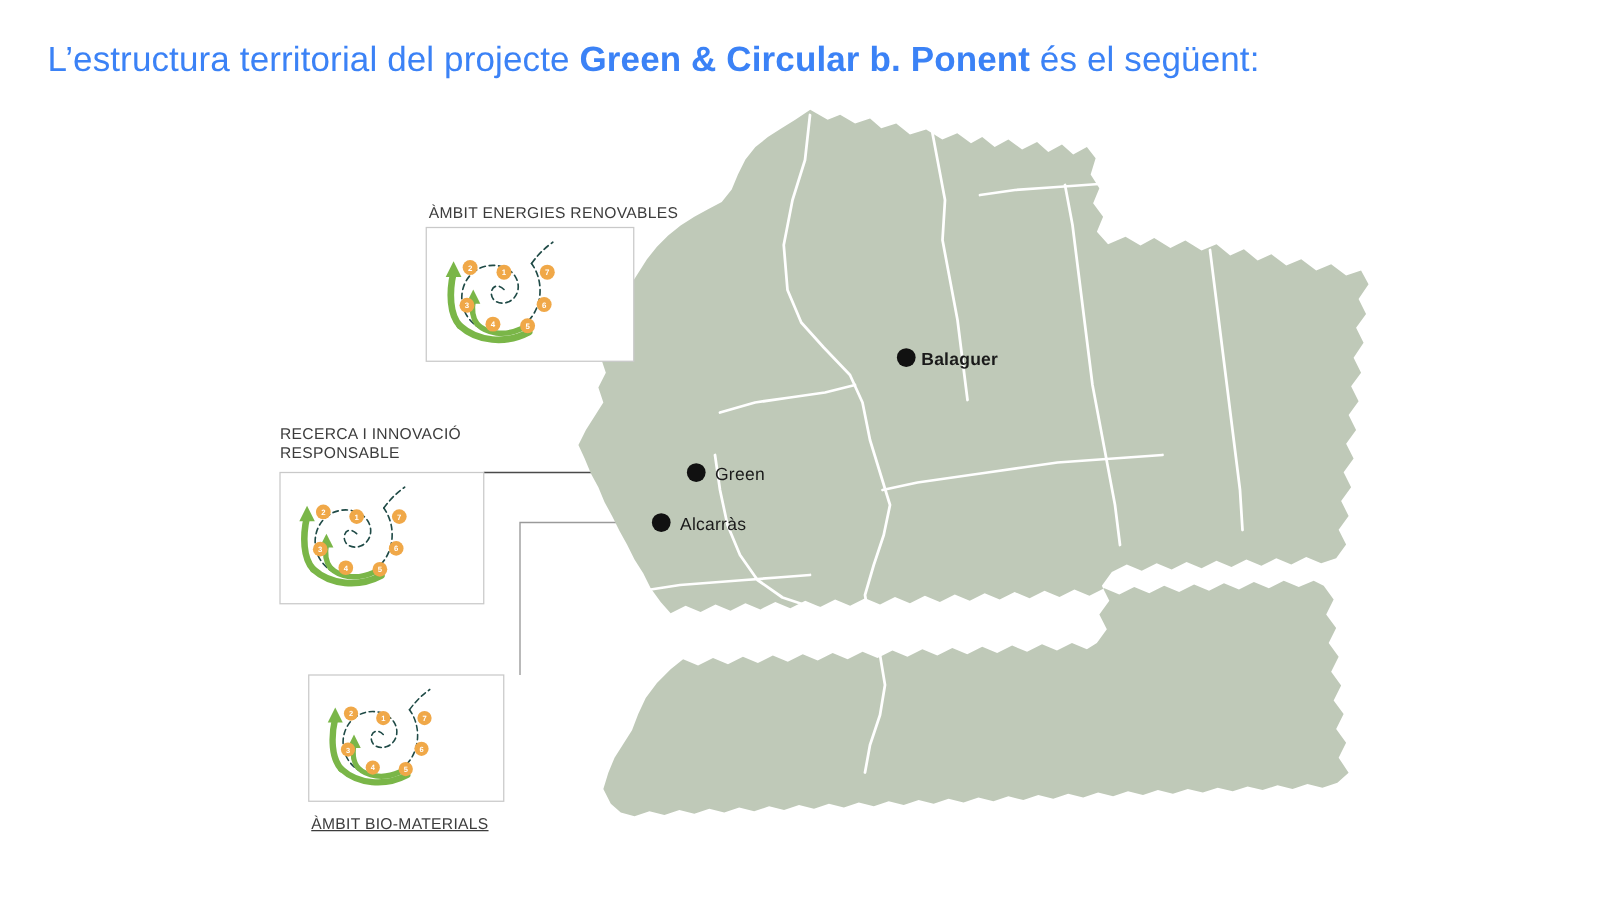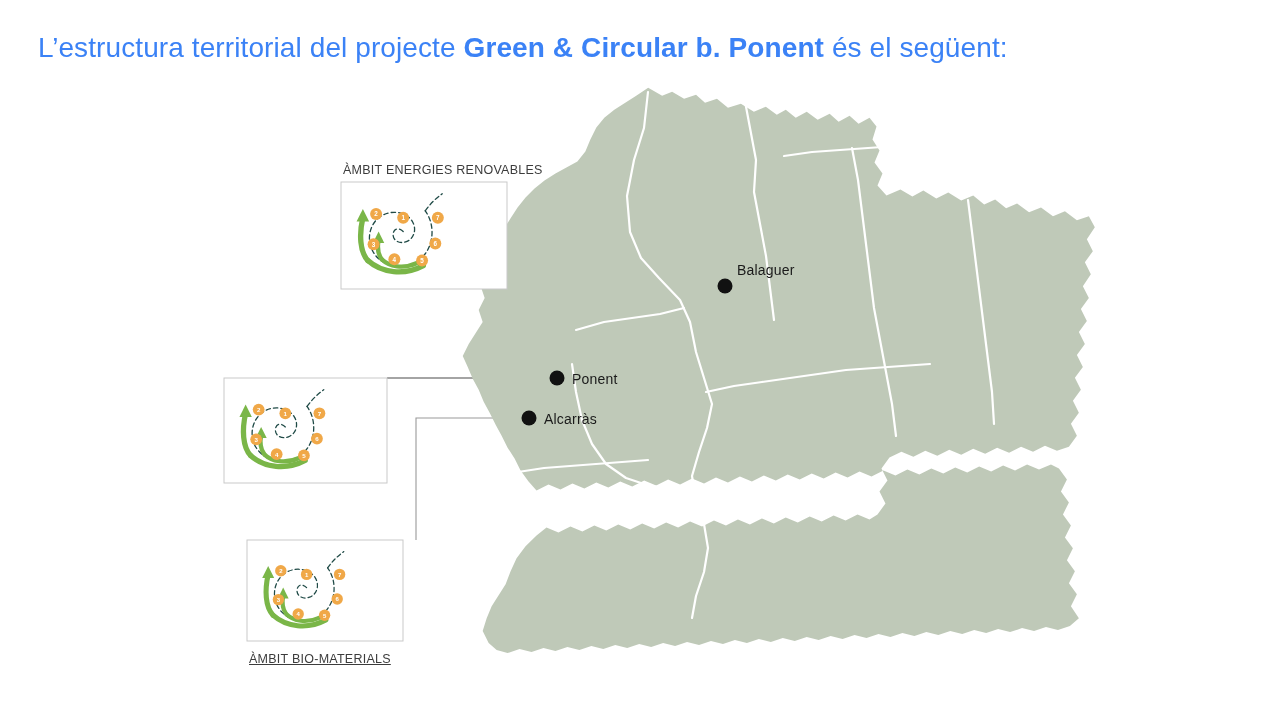--- a/index.html
+++ b/index.html
@@ -65,21 +65,21 @@
   #caption-biomat   { left: 205px; top: 652px; text-decoration: underline; }
 
   
   .city-label {
     position: absolute;
     font-size: 14px;
     color: #1a1a1a;
     letter-spacing: 0.2px;
     white-space: nowrap;
   }
-  #city-label-balaguer { left: 693px; top: 262px; }
+  #city-label-balaguer { left: 693px; top: 279px; font-weight: bold; }
   #city-label-lleida   { left: 528px; top: 371px; }
   #city-label-alcarras { left: 500px; top: 411px; text-align: center; }
 </style>
 </head>
 <body>
 
 <div id="slide-title">
   <span>L’estructura territorial del projecte </span><span class="t-strong">Green &amp; Circular b. Ponent</span><span> és el següent:</span>
 </div>
 
@@ -248,22 +248,24 @@
 
     <g>
       <rect x="203" y="540" width="156" height="101" fill="#ffffff" stroke="#c9c9c9" stroke-width="1"></rect>
       <use href="#spiral-diagram" transform="translate(211,548) scale(0.60)"></use>
     </g>
 
   </svg>
 
   <div class="panel-caption" id="caption-energies">ÀMBIT ENERGIES RENOVABLES</div>
 
+  <div class="panel-caption" id="caption-recerca">RECERCA I INNOVACIÓ
+RESPONSABLE</div>
 
   <div class="panel-caption" id="caption-biomat">ÀMBIT BIO-MATERIALS</div>
 
   <div class="city-label" id="city-label-balaguer">Balaguer</div>
 
-  <div class="city-label" id="city-label-lleida">Ponent</div>
+  <div class="city-label" id="city-label-lleida">Green</div>
 
   <div class="city-label" id="city-label-alcarras">Alcarràs</div>
 
 </div>
 
 </body></html>

